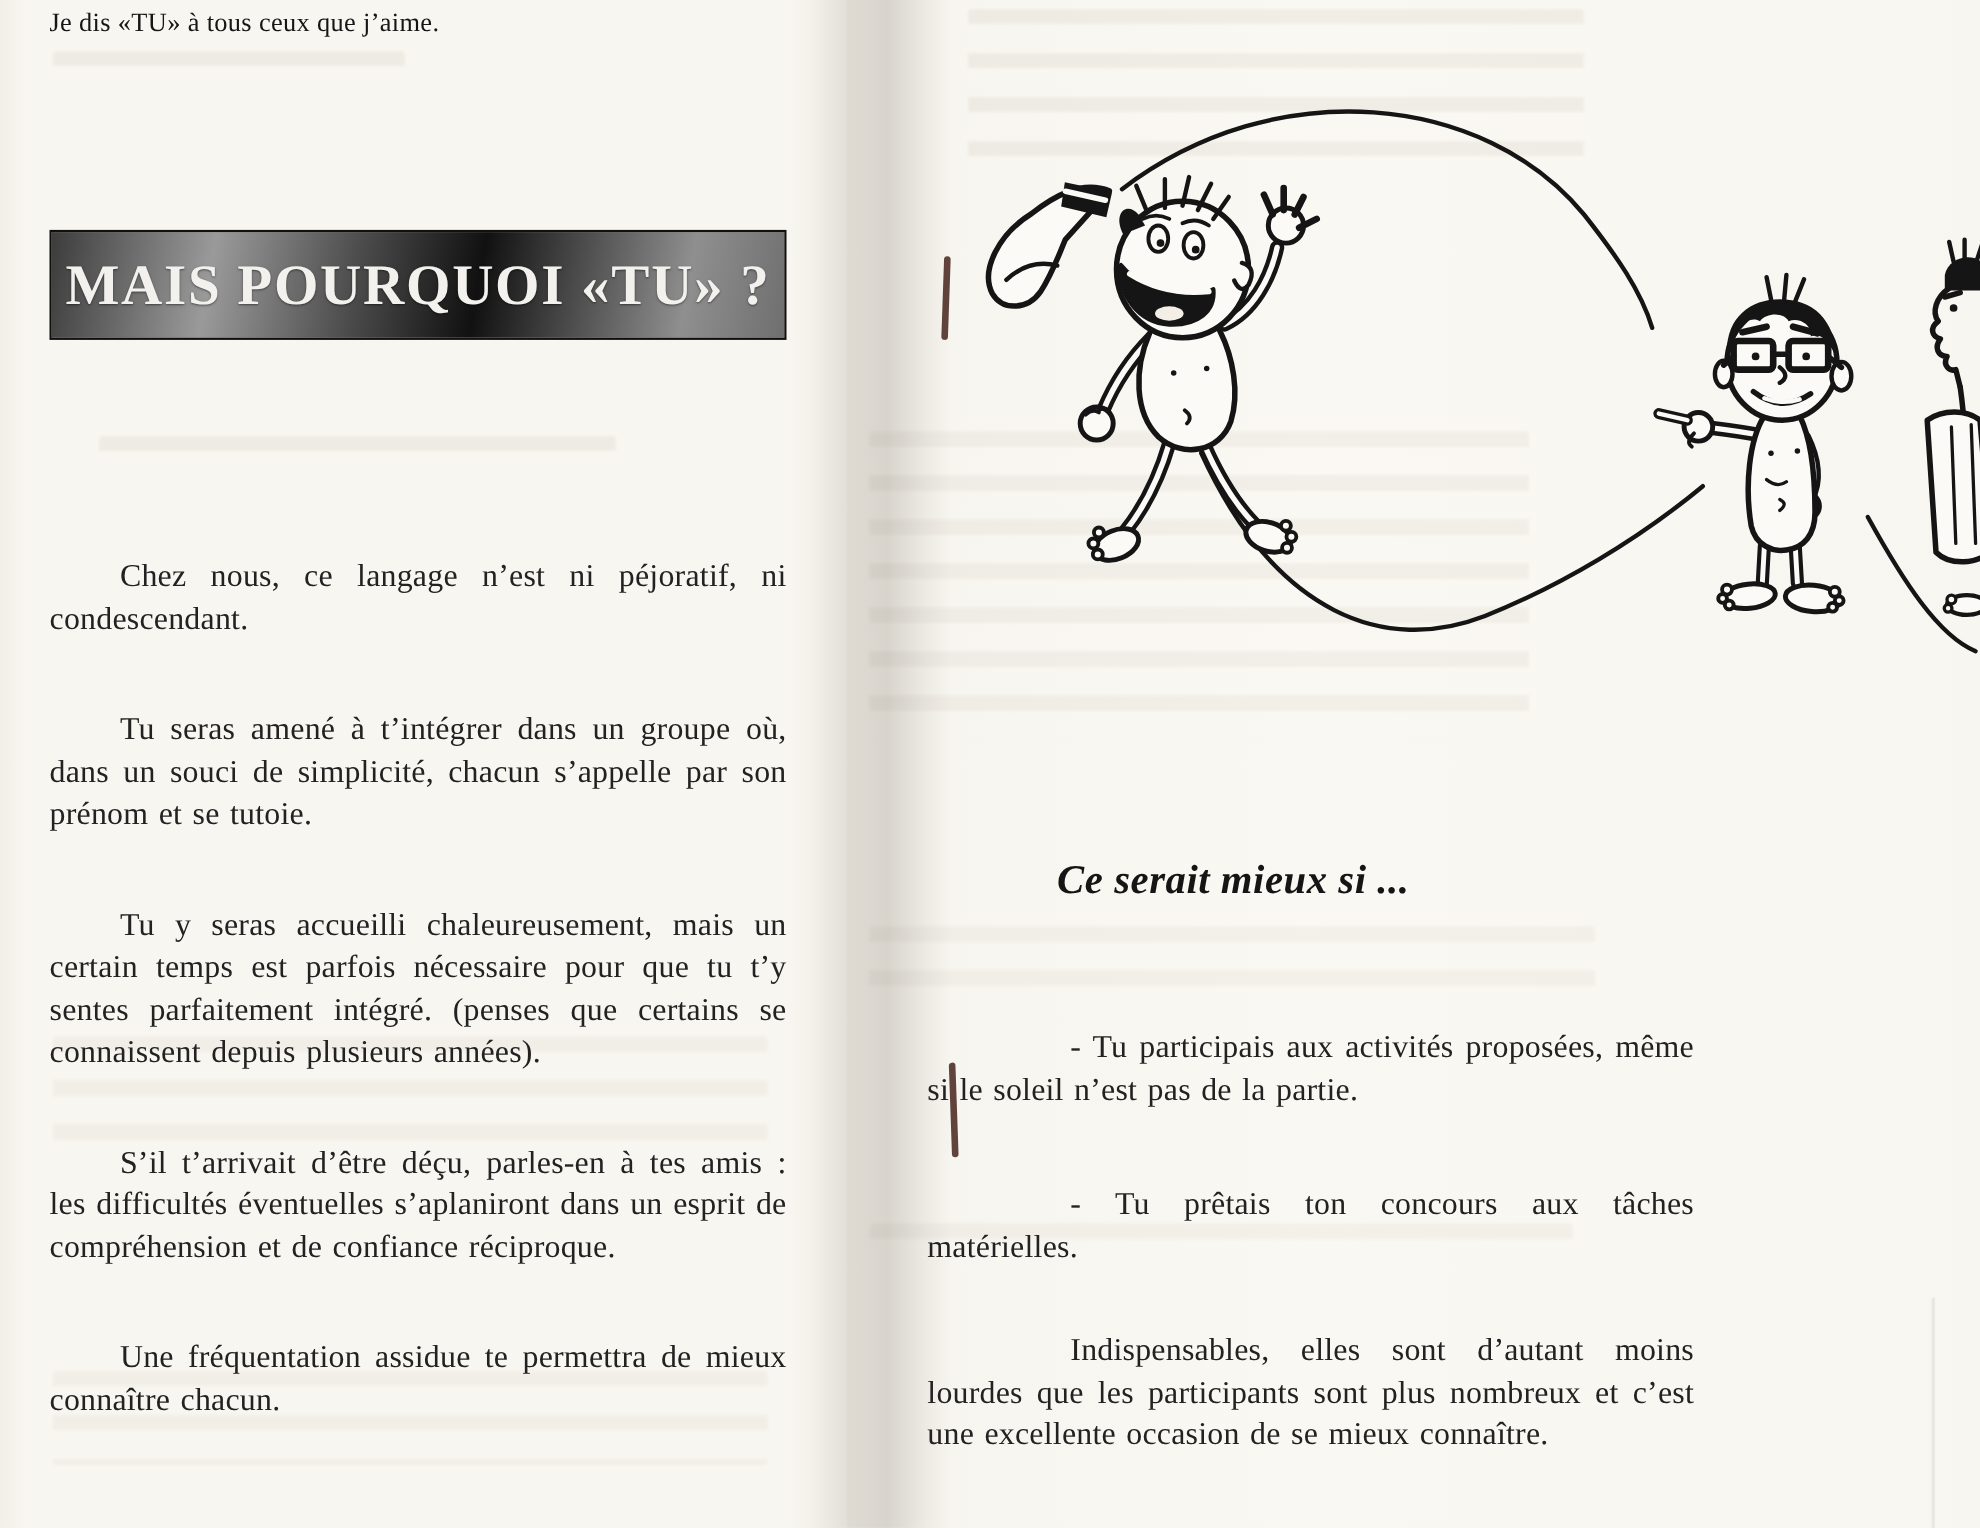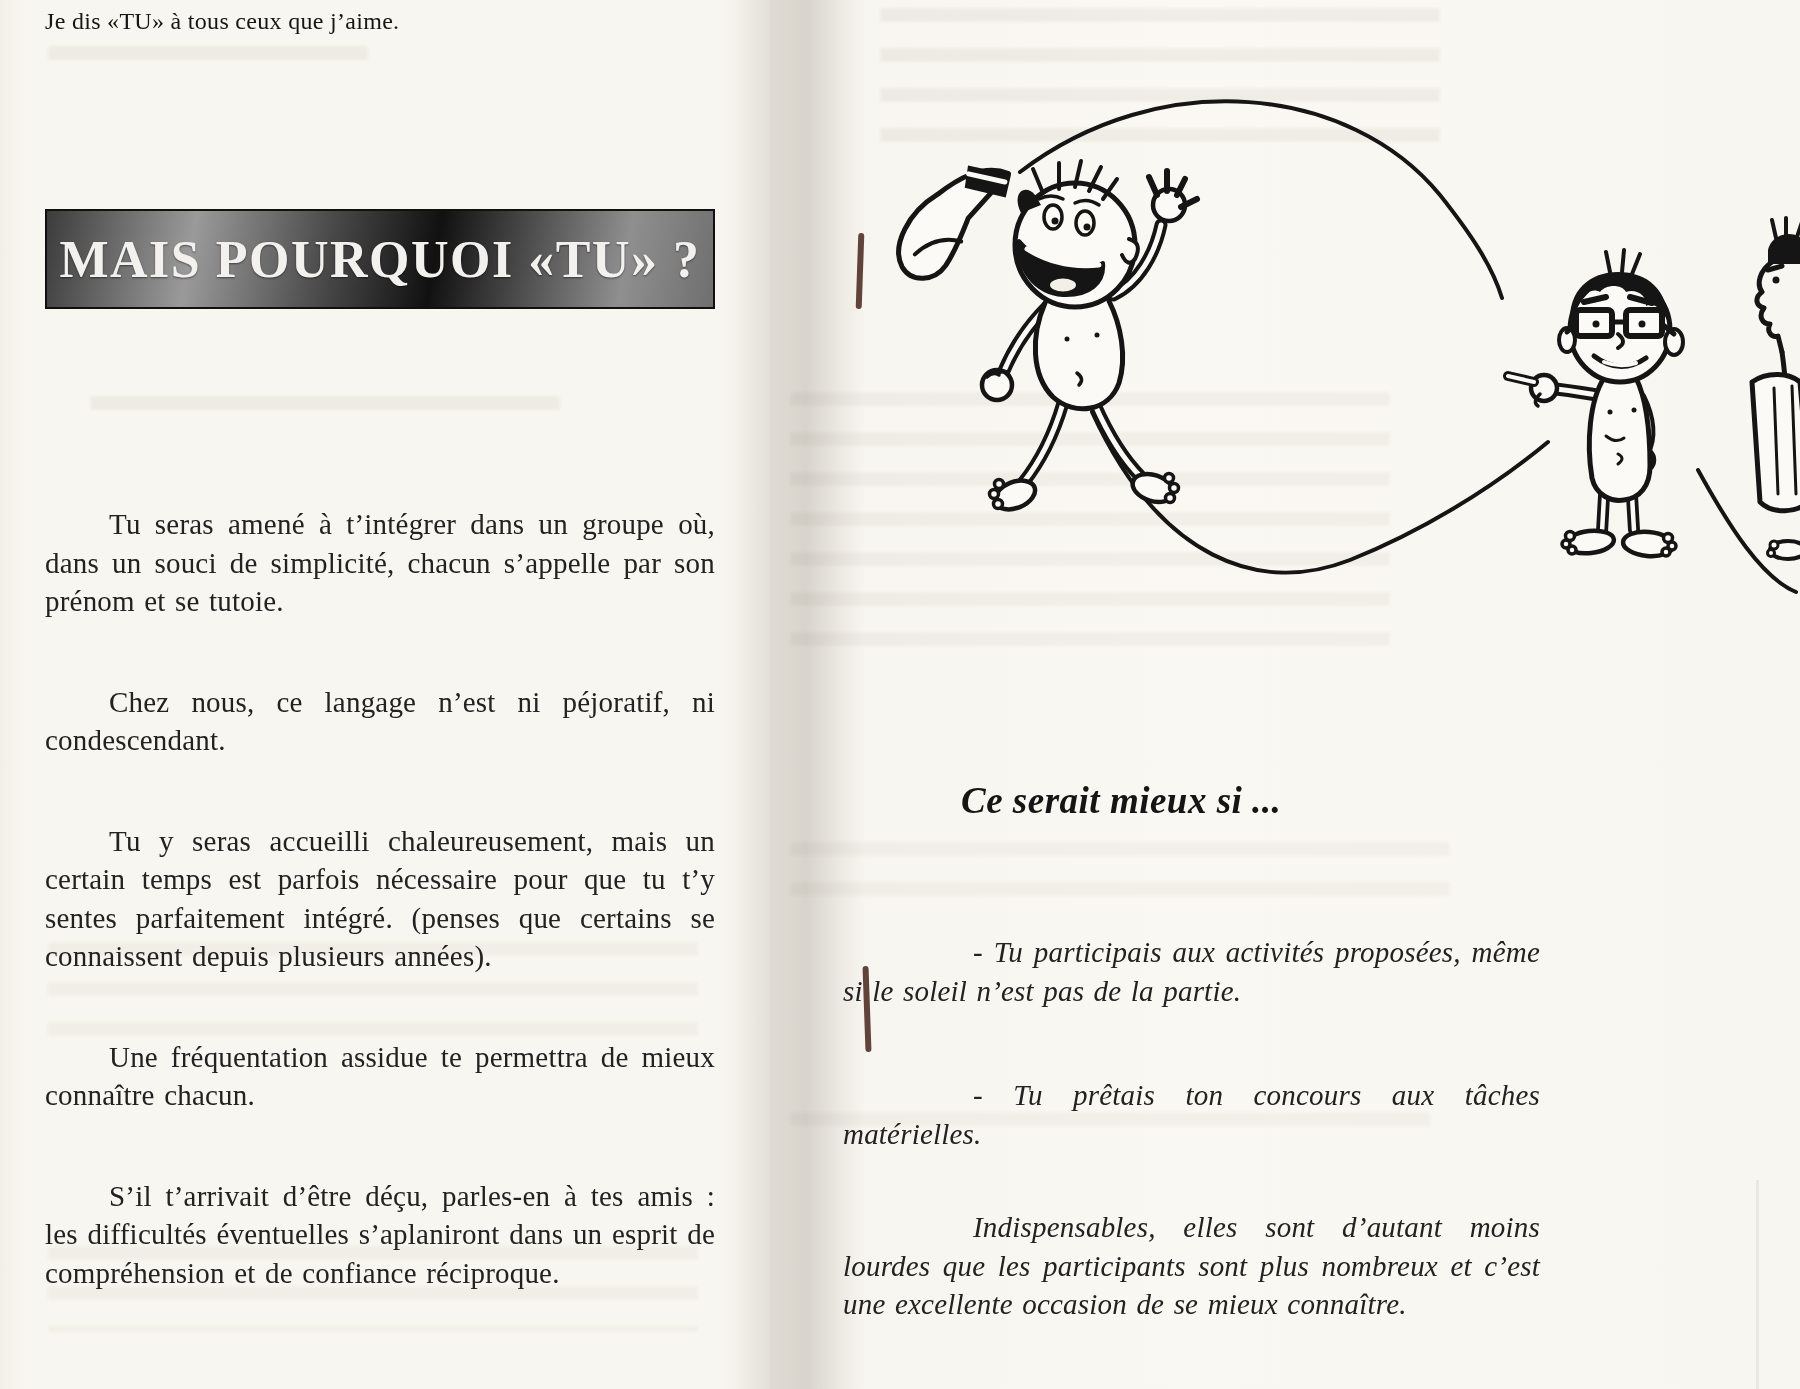--- a/index.html
+++ b/index.html
@@ -33,21 +33,21 @@
     margin:0 0 62px 0;text-indent:64px;text-align:justify;
     font-size:29px;line-height:38.5px;word-spacing:2px;letter-spacing:.2px;color:#222;
   }
   .heading-right{
     position:absolute;left:843px;top:779px;width:700px;padding-left:118px;box-sizing:border-box;
     font-size:37px;font-weight:bold;font-style:italic;letter-spacing:.5px;color:#151515;
   }
   .col-right{position:absolute;left:843px;top:933px;width:697px;}
   .col-right p{
     margin:0;text-indent:130px;text-align:justify;
-    font-size:29px;line-height:38.5px;word-spacing:2px;letter-spacing:.2px;color:#222;font-style:italic;
+    font-size:29px;line-height:38.5px;word-spacing:2px;letter-spacing:.2px;color:#222;
   }
   .col-right p.item-1{margin-bottom:66px;}
   .col-right p.item-2{margin-bottom:55px;}
   .staple{position:absolute;width:6px;border-radius:3px;background:#45231b;opacity:.85;}
   .ghost{position:absolute;filter:blur(1.6px);border-radius:4px;
     background:repeating-linear-gradient(180deg,#7a6952 0px,#7a6952 14px,transparent 14px,transparent 40px);}
   .fold{position:absolute;left:1756px;top:1180px;width:3px;height:209px;background:rgba(0,0,0,.06);}
   .cartoon{position:absolute;left:830px;top:90px;}
   .cartoon *{vector-effect:none;}
 </style>
@@ -60,25 +60,25 @@
   <div class="banner">
     <div class="banner-title">MAIS POURQUOI «TU» ?</div>
   </div>
 
   <div class="ghost" style="left:48px;top:46px;width:320px;height:28px;opacity:.07;"></div>
   <div class="ghost" style="left:90px;top:396px;width:470px;height:32px;opacity:.07;"></div>
   <div class="ghost" style="left:48px;top:942px;width:650px;height:110px;opacity:.05;"></div>
   <div class="ghost" style="left:48px;top:1246px;width:650px;height:86px;opacity:.05;"></div>
 
   <div class="col-left">
+    <p>Chez nous, ce langage n’est ni péjoratif, ni condescendant.</p>
     <p>Tu seras amené à t’intégrer dans un groupe où, dans un souci de simplicité, chacun s’appelle par son prénom et se tutoie.</p>
-    <p>Chez nous, ce langage n’est ni péjoratif, ni condescendant.</p>
     <p>Tu y seras accueilli chaleureusement, mais un certain temps est parfois nécessaire pour que tu t’y sentes parfaitement intégré. (penses que certains se connaissent depuis plusieurs années).</p>
+    <p>S’il t’arrivait d’être déçu, parles-en à tes amis : les difficultés éventuelles s’aplaniront dans un esprit de compréhension et de confiance réciproque.</p>
     <p>Une fréquentation assidue te permettra de mieux connaître chacun.</p>
-    <p>S’il t’arrivait d’être déçu, parles-en à tes amis : les difficultés éventuelles s’aplaniront dans un esprit de compréhension et de confiance réciproque.</p>
   </div>
 </div>
 
 <div class="page page-right">
 
   <div class="ghost" style="left:110px;top:8px;width:560px;height:150px;opacity:.07;"></div>
   <div class="ghost" style="left:20px;top:392px;width:600px;height:280px;opacity:.06;"></div>
   <div class="ghost" style="left:20px;top:842px;width:660px;height:72px;opacity:.05;"></div>
   <div class="ghost" style="left:20px;top:1112px;width:640px;height:36px;opacity:.05;"></div>
 </div>

